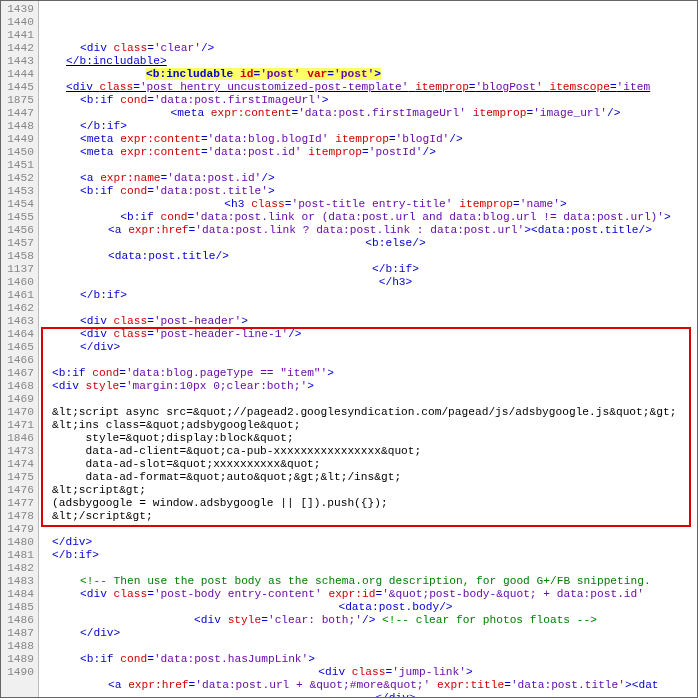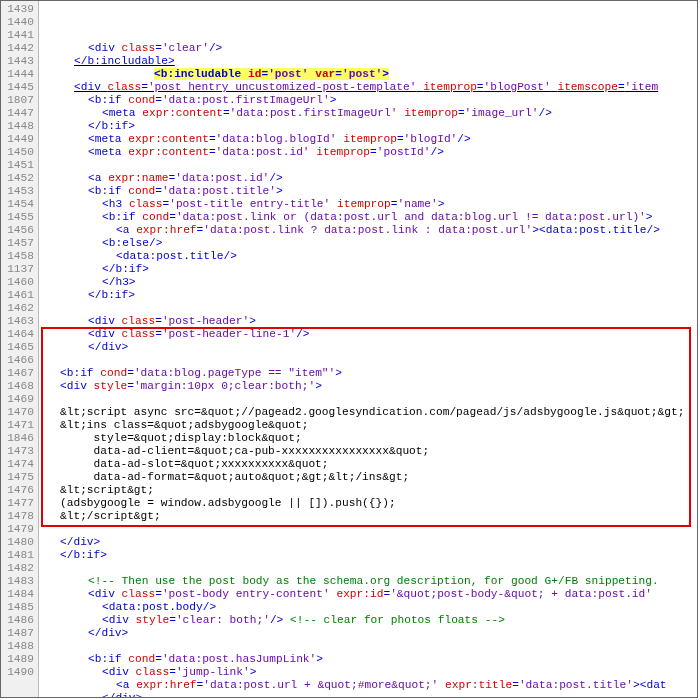--- a/index.html
+++ b/index.html
@@ -28,33 +28,33 @@
     color: #888;
     padding: 2px 4px 0 0;
     box-sizing: border-box;
   }
   .gutter div {
     height: 13px;
     line-height: 13px;
   }
   .code {
     flex: 1;
-    padding: 2px 0 0 21px;
+    padding: 2px 0 0 13px;
     white-space: pre;
     color: #000;
     position: relative;
   }
   .line {
     height: 13px;
     line-height: 13px;
   }
   .indent0 { padding-left: 0px;}
   .indent1 { padding-left: 14px; text-decoration: underline;}
   .indent2 { padding-left: 28px;}
-  .indent3 { padding-left: 42px;}
+  .indent3 { padding-left: 42px; text-align: center;}
   .indent4 { padding-left: 56px;}
   .tag { color: #0000d0; }
   .attrname { color: #d00000; }
   .attrval { color: #6a0dad; }
   .comment { color: #008000; }
   .highlight-yellow {
     background: #fcff66;
     font-weight: bold;
   }
   .redbox {
@@ -70,21 +70,21 @@
 
 <div class="editor">
   <div class="gutter" id="gutter">
       <div>1439</div>
       <div>1440</div>
       <div>1441</div>
       <div>1442</div>
       <div>1443</div>
       <div>1444</div>
       <div>1445</div>
-      <div>1807</div>
+      <div>1875</div>
       <div>1447</div>
       <div>1448</div>
       <div>1449</div>
       <div>1450</div>
       <div>1451</div>
       <div>1452</div>
       <div>1453</div>
       <div>1454</div>
       <div>1455</div>
       <div>1456</div>

